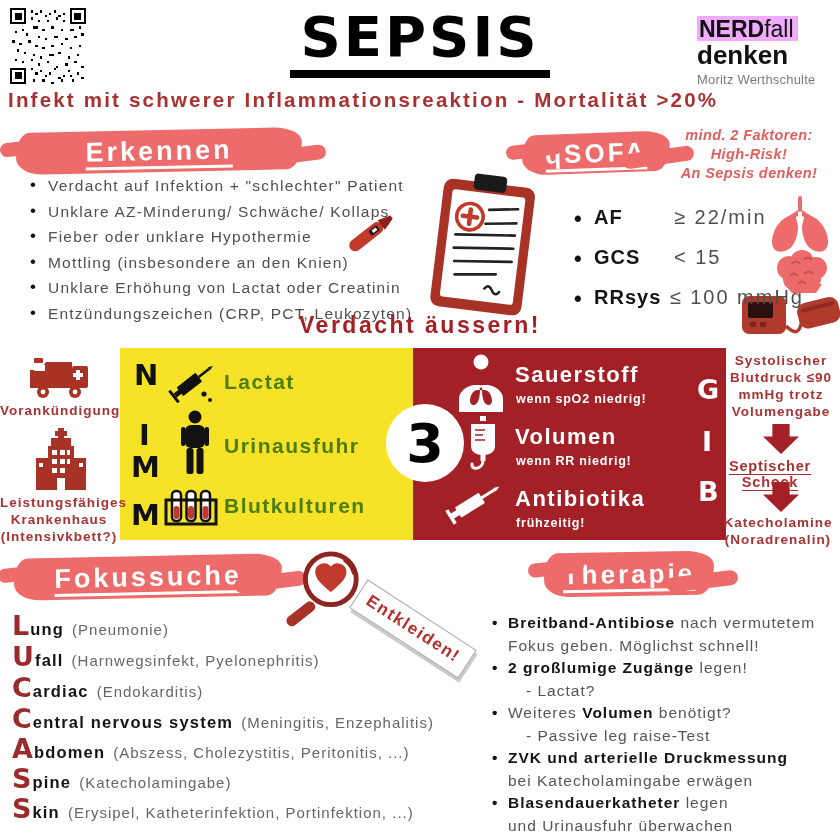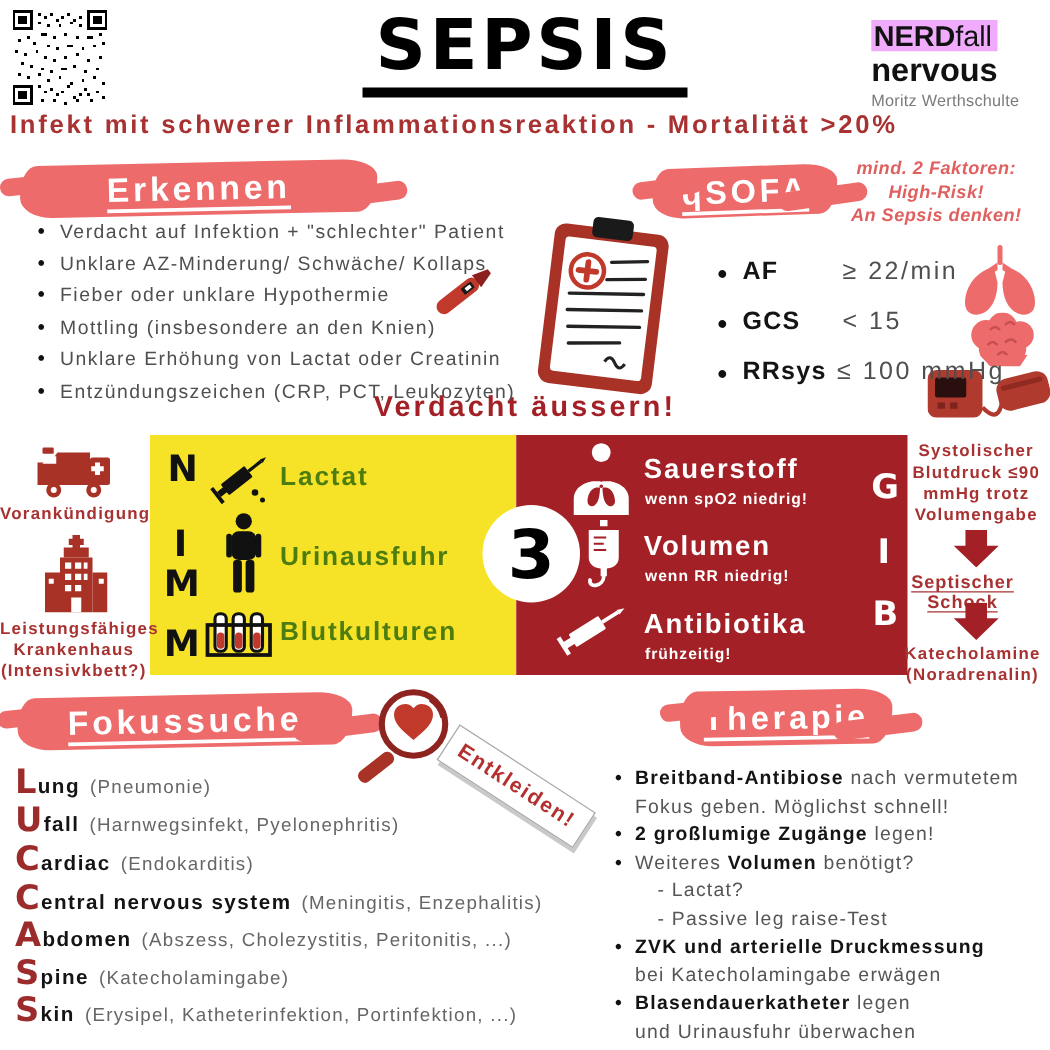--- a/index.html
+++ b/index.html
@@ -129,21 +129,21 @@
       <path d="M9 1h1v1H9zM11 2h1v1h-1zM13 1h1v1h-1zM15 3h1v1h-1zM17 2h1v1h-1zM19 1h1v1h-1zM21 3h1v1h-1zM23 2h1v1h-1zM9 4h1v1H9zM12 5h1v1h-1zM16 5h1v1h-1zM20 4h1v1h-1zM23 5h1v1h-1zM10 8h2v1h-2zM14 9h1v1h-1zM18 8h1v1h-1zM22 9h1v1h-1zM26 9h2v1h-2zM30 8h1v1h-1zM2 10h1v1H2zM5 9h1v1H5zM7 11h1v1H7zM12 12h1v1h-1zM15 13h1v1h-1zM19 12h2v1h-2zM24 13h1v1h-1zM28 12h1v1h-1zM31 11h1v1h-1zM1 14h1v1H1zM4 15h1v1H4zM8 14h1v1H8zM11 16h1v1h-1zM14 17h1v1h-1zM18 16h1v1h-1zM22 15h1v1h-1zM26 17h1v1h-1zM30 16h1v1h-1zM3 18h1v1H3zM6 19h1v1H6zM10 20h1v1h-1zM13 21h1v1h-1zM17 20h2v1h-2zM21 19h1v1h-1zM25 21h1v1h-1zM29 20h1v1h-1zM2 22h1v1H2zM5 23h1v1H5zM9 22h1v1H9zM12 24h1v1h-1zM16 23h1v1h-1zM20 25h1v1h-1zM24 24h1v1h-1zM28 23h1v1h-1zM31 25h1v1h-1zM9 26h1v1H9zM11 28h1v1h-1zM13 27h1v1h-1zM15 29h1v1h-1zM17 28h1v1h-1zM19 26h1v1h-1zM21 30h1v1h-1zM23 29h1v1h-1zM25 27h1v1h-1zM27 31h1v1h-1zM29 28h1v1h-1zM31 30h1v1h-1zM10 31h1v1h-1zM14 31h1v1h-1zM18 32h1v1h-1zM22 31h1v1h-1zM26 29h1v1h-1z"></path>
     </g>
   </svg>
 
   <div class="title-wrap">
     <span>SEPSIS</span>
   </div>
 
   <div class="logo">
     <div class="l1"><b>NERD</b><span>fall</span></div>
-    <div class="l2">nervous</div>
+    <div class="l2">denken</div>
     <div class="l3">Moritz Werthschulte</div>
   </div>
 
   <div class="subtitle">Infekt mit schwerer Inflammationsreaktion - Mortalität &gt;20%</div>
 
   <div class="brush" id="brush-erkennen">
     <span>Erkennen</span>
   </div>
   <ul class="erk">
     <li>Verdacht auf Infektion + "schlechter" Patient</li>
@@ -425,22 +425,22 @@
   </div>
 
   <div class="brush" id="brush-therapie">
     <span>Therapie</span>
   </div>
 
   <div class="t-list">
     <div class="t-line t-bullet"><b>Breitband-Antibiose</b><span> nach vermutetem</span></div>
     <div class="t-line t-cont">Fokus geben. Möglichst schnell!</div>
     <div class="t-line t-bullet"><b>2 großlumige Zugänge</b><span> legen!</span></div>
+    <div class="t-line t-dash">- Lactat?</div>
     <div class="t-line t-bullet"><span>Weiteres </span><b>Volumen</b><span> benötigt?</span></div>
-    <div class="t-line t-dash">- Lactat?</div>
     <div class="t-line t-dash">- Passive leg raise-Test</div>
     <div class="t-line t-bullet"><b>ZVK und arterielle Druckmessung</b></div>
     <div class="t-line t-cont">bei Katecholamingabe erwägen</div>
     <div class="t-line t-bullet"><b>Blasendauerkatheter</b><span> legen</span></div>
     <div class="t-line t-cont">und Urinausfuhr überwachen</div>
   </div>
 
 </div>
 
 </body></html>

